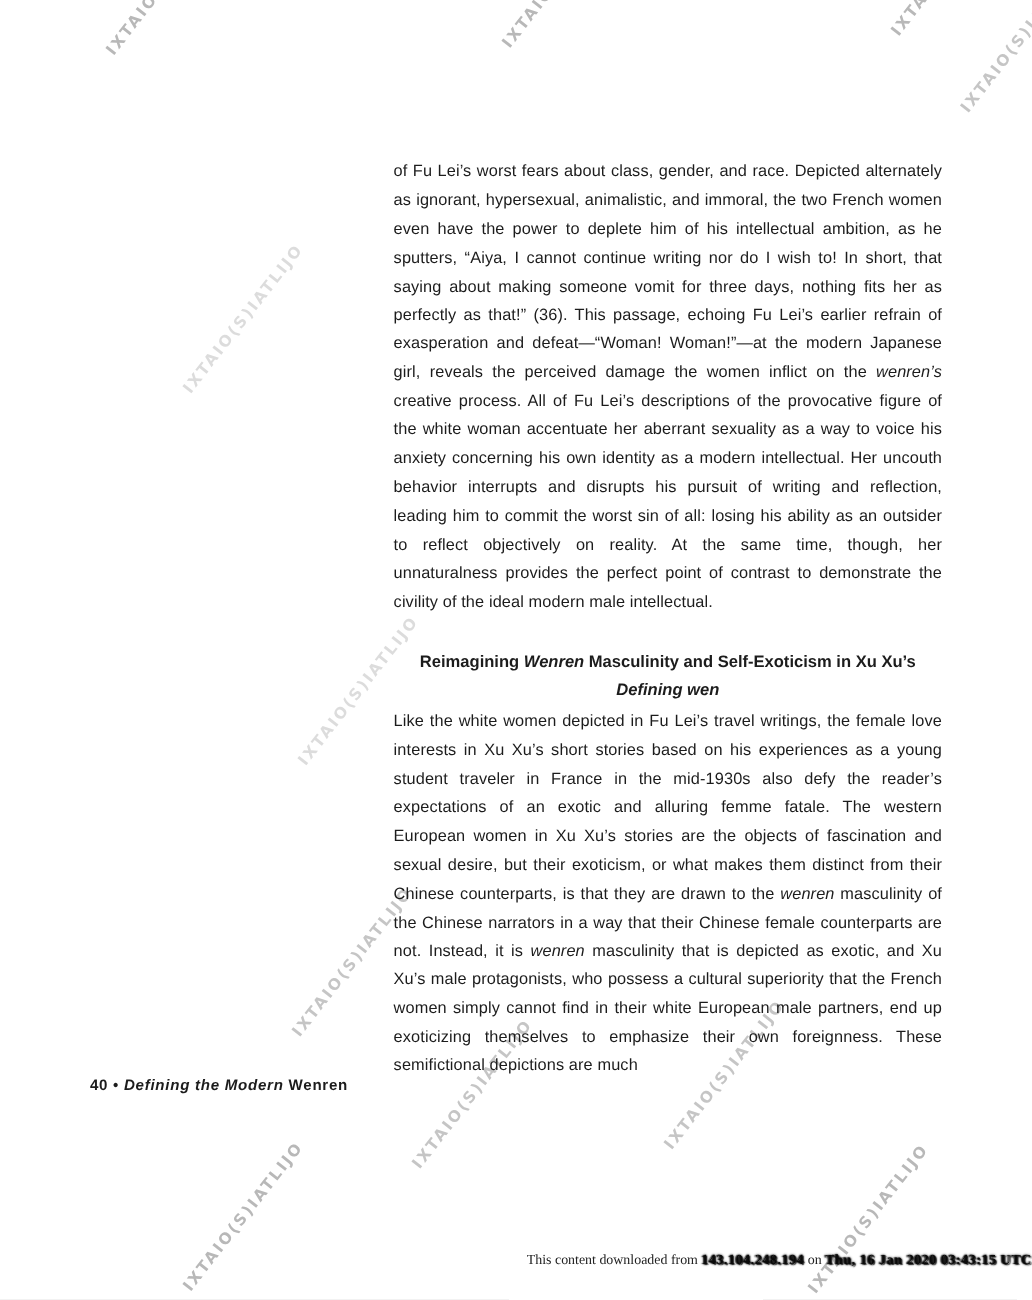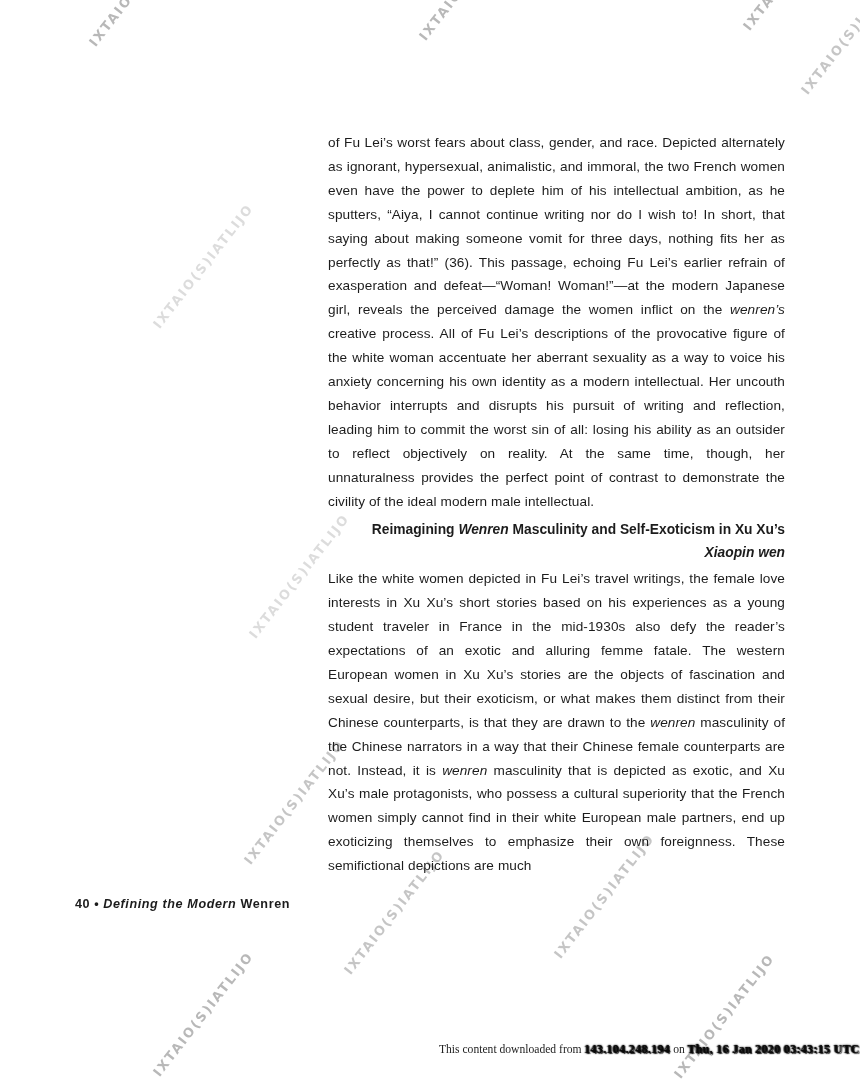--- a/index.html
+++ b/index.html
@@ -45,25 +45,25 @@
     width: 457px;
   }
   .body-par {
     margin: 0;
     font-size: 13.6px;
     line-height: 23.9px;
     text-align: justify;
     letter-spacing: 0.1px;
   }
   .section-heading {
-    margin: 4px 0 2px 0;
+    margin: 26px 0 2px 0;
     font-size: 13.8px;
     line-height: 23.9px;
     font-weight: 700;
-    text-align: right;
+    text-align: center;
   }
 
   
   .running-footer {
     position: absolute;
     left: 75px;
     top: 897px;
     font-size: 12.6px;
     font-weight: 700;
     letter-spacing: 0.6px;
@@ -105,21 +105,21 @@
   <span class="wm" style="left:241px; top:858px;">IXTAIO(S)IATLIJO</span>
   <span class="wm" style="left:341px; top:968px;">IXTAIO(S)IATLIJO</span>
   <span class="wm" style="left:551px; top:952px;">IXTAIO(S)IATLIJO</span>
   <span class="wm dark" style="left:150px; top:1070px;">IXTAIO(S)IATLIJO</span>
   <span class="wm dark" style="left:671px; top:1072px;">IXTAIO(S)IATLIJO</span>
 
   <main class="text-column">
 
     <p class="body-par"><span>of Fu Lei’s worst fears about class, gender, and race. Depicted alternately as ignorant, hypersexual, animalistic, and immoral, the two French women even have the power to deplete him of his intellectual ambition, as he sputters, “Aiya, I cannot continue writing nor do I wish to! In short, that saying about making someone vomit for three days, nothing fits her as perfectly as that!” (36). This passage, echoing Fu Lei’s earlier refrain of exasperation and defeat—“Woman! Woman!”—at the modern Japanese girl, reveals the perceived damage the women inflict on the </span><i>wenren’s</i><span> creative process. All of Fu Lei’s descriptions of the provocative figure of the white woman accentuate her aberrant sexuality as a way to voice his anxiety concerning his own identity as a modern intellectual. Her uncouth behavior interrupts and disrupts his pursuit of writing and reflection, leading him to commit the worst sin of all: losing his ability as an outsider to reflect objectively on reality. At the same time, though, her unnaturalness provides the perfect point of contrast to demonstrate the civility of the ideal modern male intellectual.</span></p>
 
-    <h2 class="section-heading"><span>Reimagining </span><i>Wenren</i><span> Masculinity and Self-Exoticism in Xu Xu’s</span><br><i>Xiaopin wen</i></h2>
+    <h2 class="section-heading"><span>Reimagining </span><i>Wenren</i><span> Masculinity and Self-Exoticism in Xu Xu’s</span><br><i>Defining wen</i></h2>
 
     <p class="body-par"><span>Like the white women depicted in Fu Lei’s travel writings, the female love interests in Xu Xu’s short stories based on his experiences as a young student traveler in France in the mid-1930s also defy the reader’s expectations of an exotic and alluring femme fatale. The western European women in Xu Xu’s stories are the objects of fascination and sexual desire, but their exoticism, or what makes them distinct from their Chinese counterparts, is that they are drawn to the </span><i>wenren</i><span> masculinity of the Chinese narrators in a way that their Chinese female counterparts are not. Instead, it is </span><i>wenren</i><span> masculinity that is depicted as exotic, and Xu Xu’s male protagonists, who possess a cultural superiority that the French women simply cannot find in their white European male partners, end up exoticizing themselves to emphasize their own foreignness. These semifictional depictions are much</span></p>
 
   </main>
 
   <div class="running-footer"><span>40</span><span class="sep">•</span><span class="ital">Defining the Modern</span>&nbsp;<span>Wenren</span></div>
 
   <div class="stamp">
     <div><span>This content downloaded from </span><span class="smudge">143.104.248.194</span><span> on </span><span class="smudge">Thu, 16 Jan 2020 03:43:15 UTC</span></div>
   </div>

